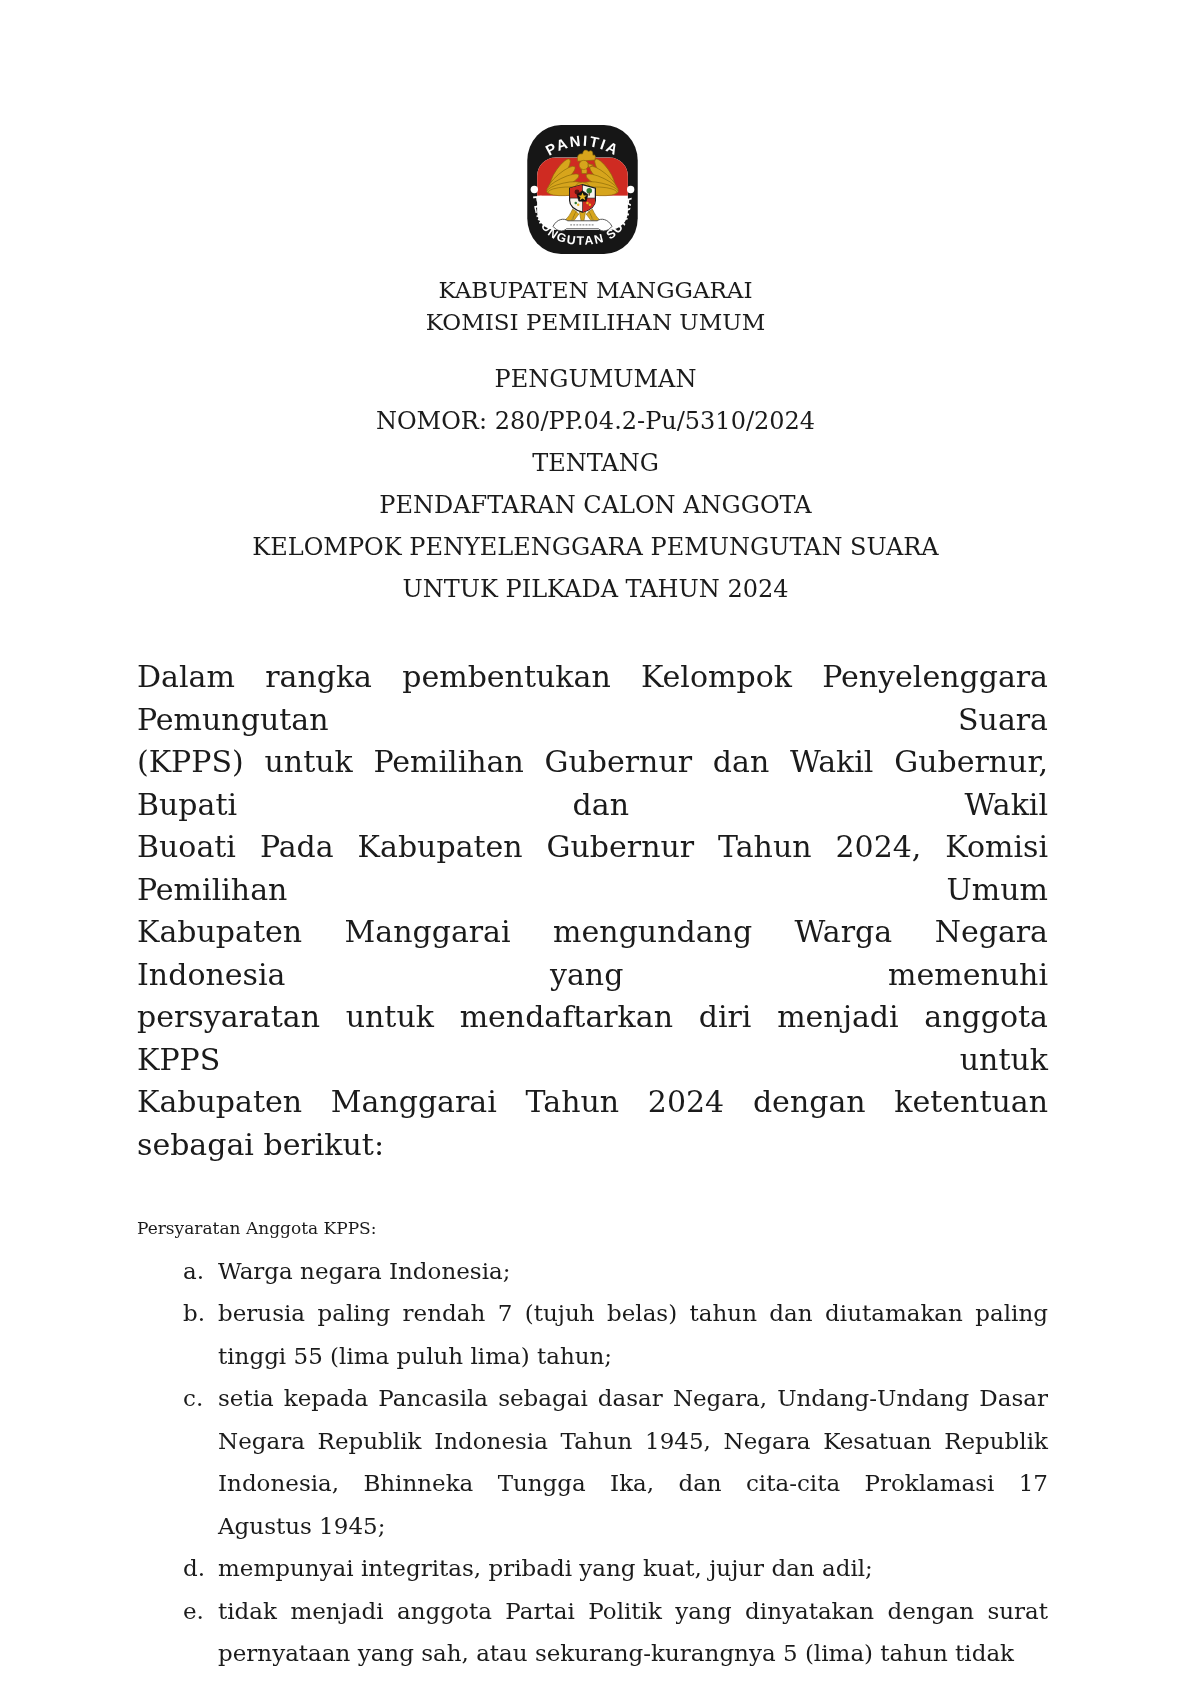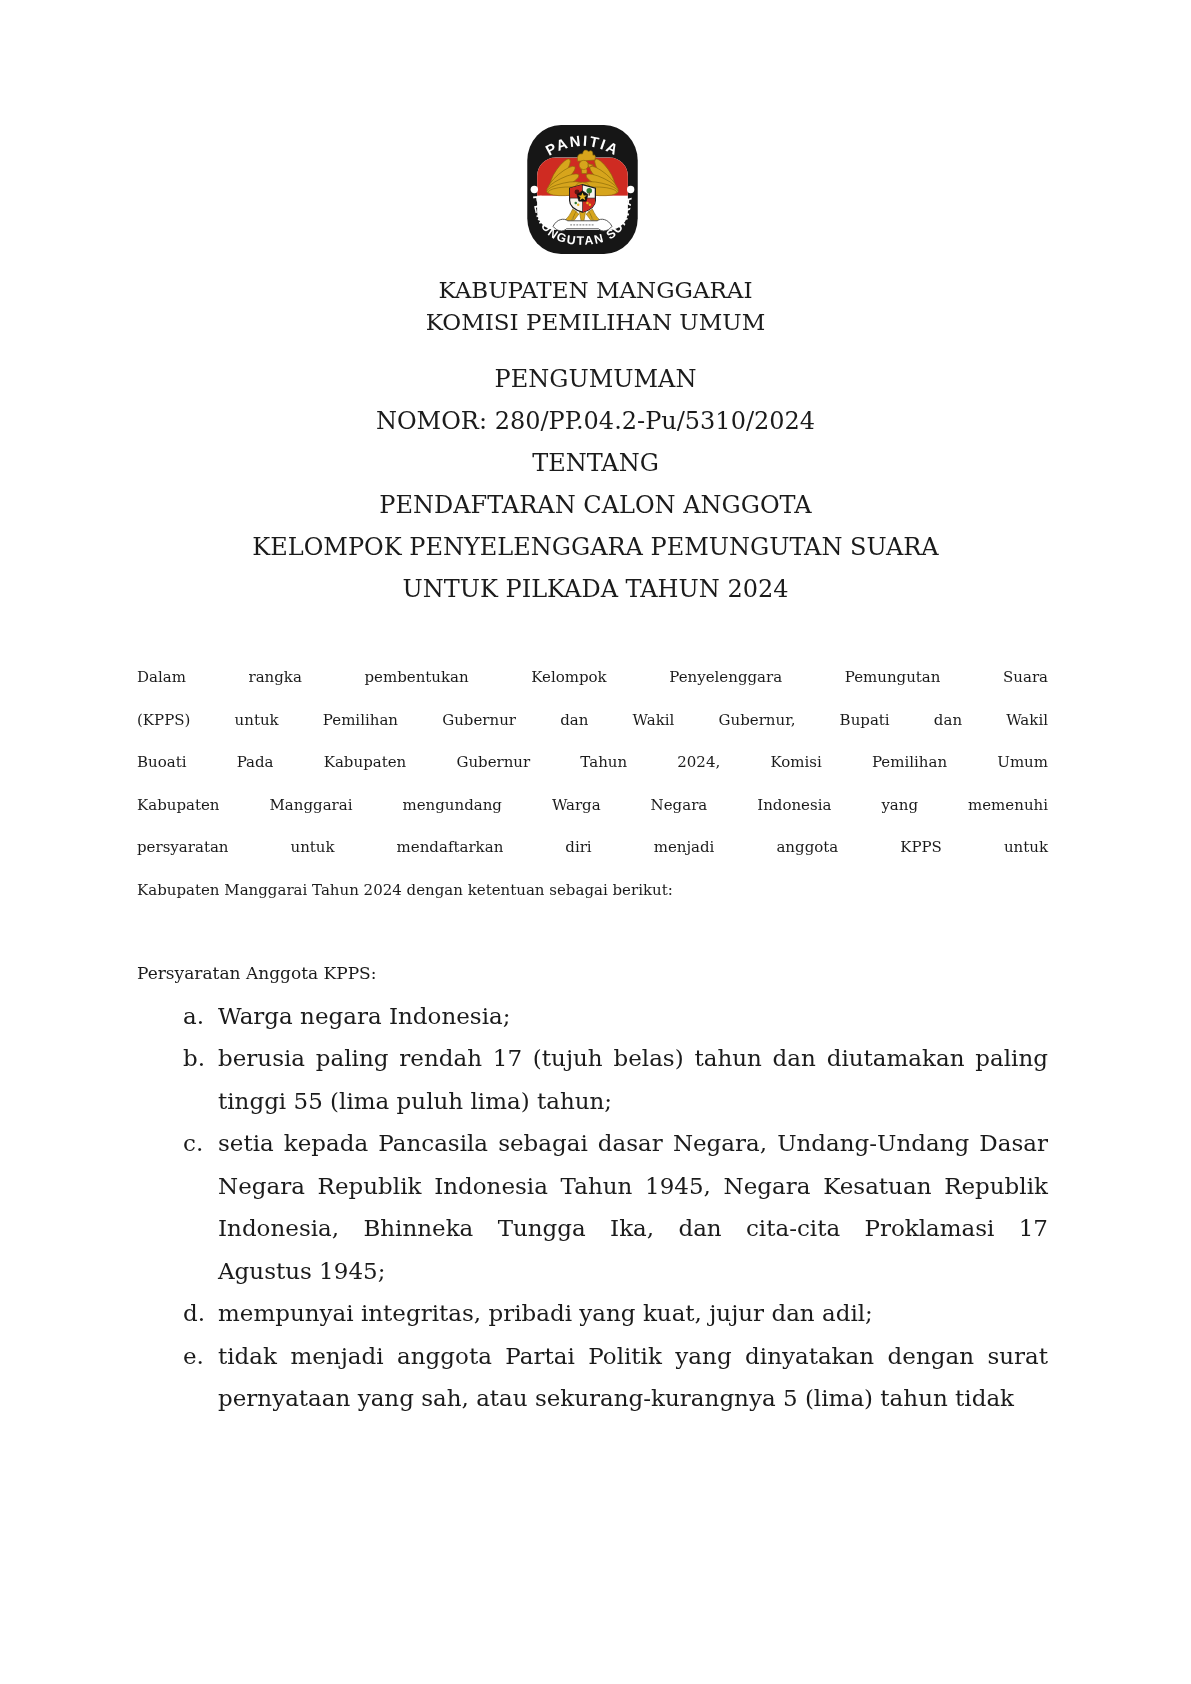--- a/index.html
+++ b/index.html
@@ -25,21 +25,21 @@
   .doc-title {
     margin-top: 20px;
     text-align: center;
     font-size: 24px;
     line-height: 42px;
   }
   .content { margin-left: 137px; margin-right: 143px; }
 
   .body-par {
     margin-top: 46px;
-    font-size: 15px;
+    font-size: 30px;
     line-height: 42.5px;
   }
   .jl { text-align: justify; text-align-last: justify; }
   .jl.last { text-align-last: left; }
 
   .req-heading {
     margin-top: 41px;
     font-size: 17px;
     line-height: 42.5px;
   }
@@ -175,21 +175,21 @@
       <div class="req-item">
         <div class="req-marker">a.</div>
         <div class="req-content">
           <div class="jl last">Warga negara Indonesia;</div>
         </div>
       </div>
 
       <div class="req-item">
         <div class="req-marker">b.</div>
         <div class="req-content">
-          <div class="jl">berusia paling rendah 17 (tujuh belas) tahun dan diutamakan paling</div>
+          <div class="jl">berusia paling rendah 7 (tujuh belas) tahun dan diutamakan paling</div>
           <div class="jl last">tinggi 55 (lima puluh lima) tahun;</div>
         </div>
       </div>
 
       <div class="req-item">
         <div class="req-marker">c.</div>
         <div class="req-content">
           <div class="jl">setia kepada Pancasila sebagai dasar Negara, Undang-Undang Dasar</div>
           <div class="jl">Negara Republik Indonesia Tahun 1945, Negara Kesatuan Republik</div>
           <div class="jl">Indonesia, Bhinneka Tungga Ika, dan cita-cita Proklamasi 17</div>

